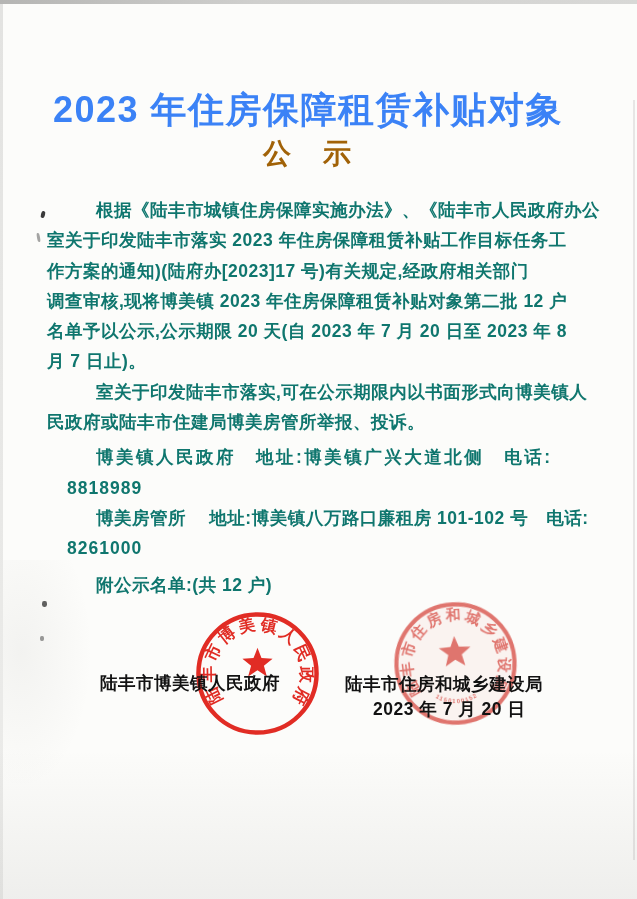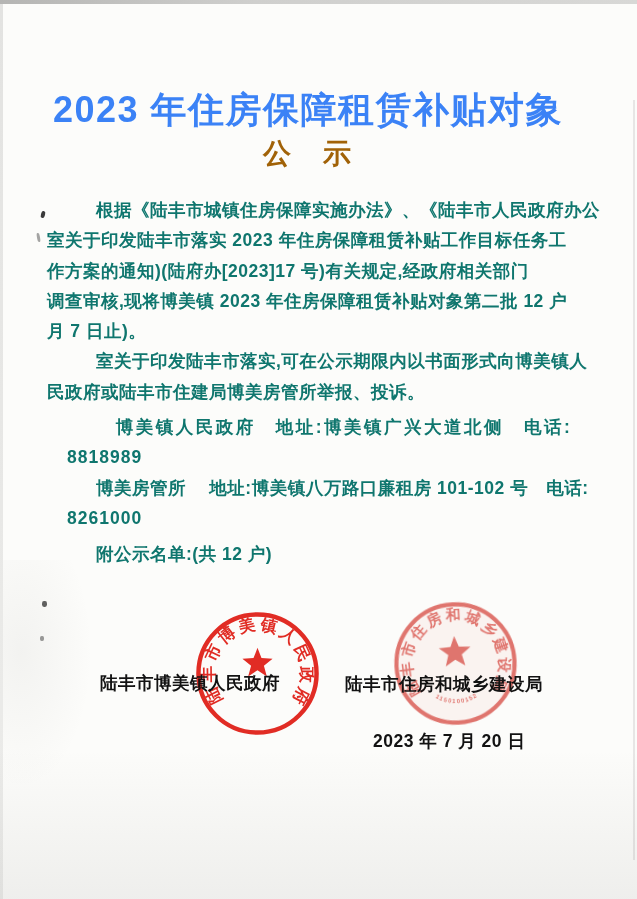--- a/index.html
+++ b/index.html
@@ -46,26 +46,26 @@
     font-size:17.5px;font-weight:700;color:#0f766e;
   }
   .body-text .line{
     display:block;height:30.3px;line-height:26px;white-space:nowrap;
     letter-spacing:0.5px;
   }
   .body-text .line.indent{padding-left:49px;}
   .body-text .line.num{padding-left:20px;letter-spacing:1px;}
   .body-text .line.gap-a{margin-top:5px;}
   .body-text .line.gap-b{margin-top:6px;}
-  .body-text .line.spread{letter-spacing:2.5px;text-align:center;}
+  .body-text .line.spread{letter-spacing:2.5px;}
 
   .sig{position:absolute;font-weight:700;color:#121212;white-space:nowrap;z-index:5;}
   .sig-left{left:100px;top:671px;font-size:17.5px;letter-spacing:0.5px;}
   .sig-right{left:345px;top:672px;font-size:17.5px;letter-spacing:0.5px;}
-  .sig-date{left:373px;top:697px;font-size:17.5px;letter-spacing:0.5px;margin-top:32px;}
+  .sig-date{left:373px;top:697px;font-size:17.5px;letter-spacing:0.5px;}
 
   
   .seal{position:absolute;z-index:2;}
   .seal-left{left:191px;top:607px;width:133px;height:133px;opacity:.96;}
   .seal-right{left:389px;top:597px;width:133px;height:133px;opacity:.8;
     transform:rotate(-3deg);filter:blur(.25px);}
   .seal svg{width:100%;height:100%;display:block;}
 </style>
 </head>
 <body>
@@ -83,20 +83,21 @@
   <div class="speck s4"></div>
 
   <div class="title1">2023 年住房保障租赁补贴对象</div>
   <div class="title2">公　示</div>
 
   <div class="body-text">
       <div class="line indent">根据《陆丰市城镇住房保障实施办法》、《陆丰市人民政府办公</div>
       <div class="line">室关于印发陆丰市落实 2023 年住房保障租赁补贴工作目标任务工</div>
       <div class="line">作方案的通知)(陆府办[2023]17 号)有关规定,经政府相关部门</div>
       <div class="line">调查审核,现将博美镇 2023 年住房保障租赁补贴对象第二批 12 户</div>
+      <div class="line">名单予以公示,公示期限 20 天(自 2023 年 7 月 20 日至 2023 年 8</div>
       <div class="line">月 7 日止)。</div>
       <div class="line indent">室关于印发陆丰市落实,可在公示期限内以书面形式向博美镇人</div>
       <div class="line">民政府或陆丰市住建局博美房管所举报、投诉。</div>
       <div class="line indent spread gap-a">博美镇人民政府　地址:博美镇广兴大道北侧　电话:</div>
       <div class="line num">8818989</div>
       <div class="line indent">博美房管所　 地址:博美镇八万路口廉租房 101-102 号　电话:</div>
       <div class="line num">8261000</div>
       <div class="line indent gap-b">附公示名单:(共 12 户)</div>
     </div>
 

